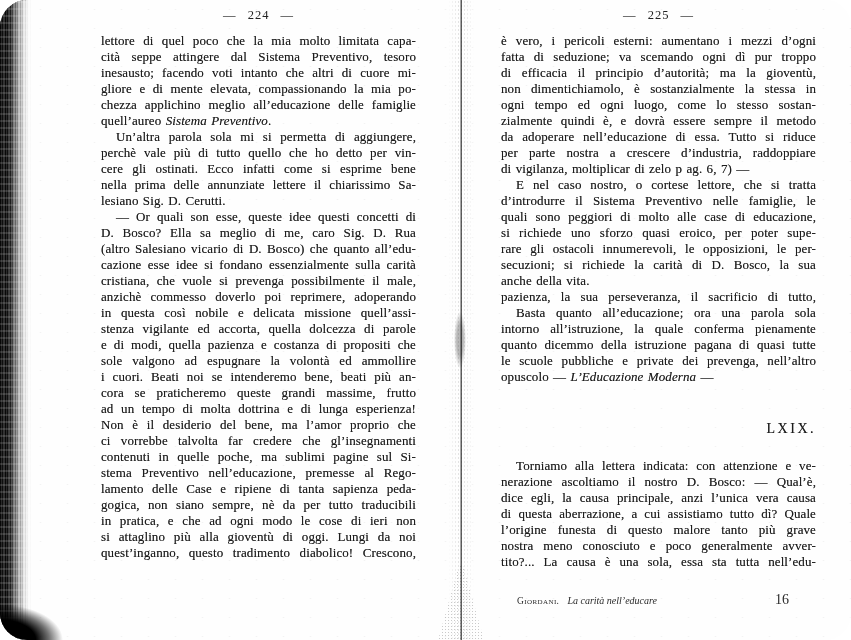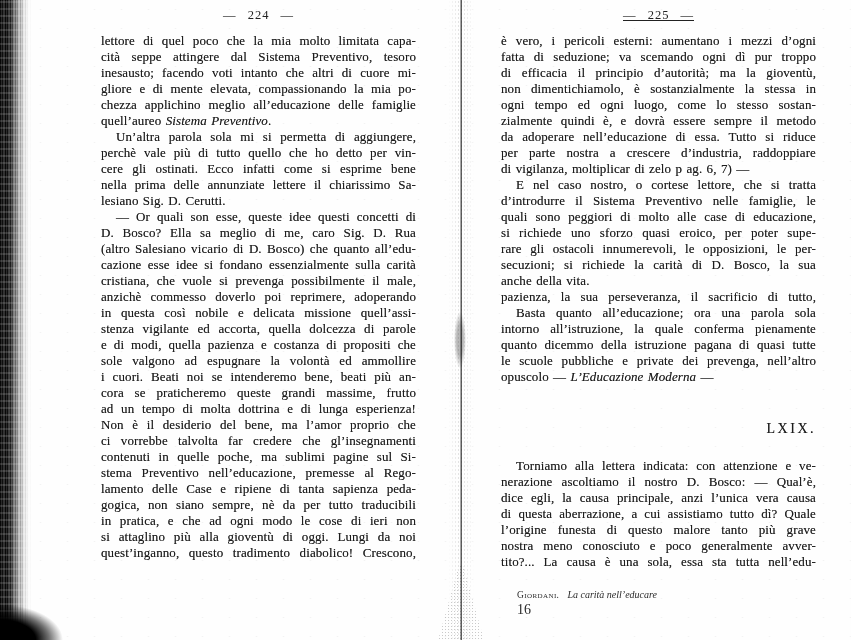--- a/index.html
+++ b/index.html
@@ -5,20 +5,21 @@
   html,body{margin:0;padding:0;background:#ffffff;}
   #scan{
     position:relative;
     width:851px;height:640px;
     background-color:#fefefe;
     background-image:radial-gradient(rgba(0,0,0,0.045) 0.5px, transparent 1.2px);
     background-size:27px 19px;
     overflow:hidden;
     font-family:"Liberation Serif","DejaVu Serif",serif;
     color:#1d1d1d;
+    border-radius:27px;
   }
   
   .scan-edge{
     position:absolute;left:0;top:0;bottom:0;width:32px;
     background:
       linear-gradient(90deg, rgba(255,255,255,0) 0 9px, rgba(255,255,255,0.45) 17px, rgba(255,255,255,0.92) 27px, #fff 32px),
       repeating-linear-gradient(0deg, rgba(255,255,255,0.14) 0 2px, rgba(0,0,0,0) 2px 7px),
       repeating-linear-gradient(90deg, rgba(8,8,8,0.95) 0 1px, rgba(70,70,70,0.55) 1px 2px, rgba(15,15,15,0.9) 2px 3px, rgba(130,130,130,0.35) 3px 5px),
       linear-gradient(90deg, #060606 0 6px, #2e2e2e 13px, #7d7d7d 20px, #d9d9d9 27px, #fff 32px);
   }
@@ -51,39 +52,39 @@
     opacity:0.6;
   }
   
   .page{position:absolute;top:8px;width:315px;}
   #left-page{left:101px;}
   #right-page{left:501px;}
   .page-num{
     text-align:center;font-size:12.5px;letter-spacing:1px;word-spacing:7px;
     height:16px;color:#222;margin-bottom:9px;
   }
-  #right-page .page-num{text-decoration:underline;}
+  #right-page .page-num{}
   .tline{
     font-size:13px;line-height:16px;height:16px;overflow:hidden;
     text-align:justify;text-align-last:justify;
     letter-spacing:0.1px;word-spacing:1px;
     text-shadow:0 0 0.4px rgba(20,20,20,0.55);
     white-space:normal;
   }
   .tline.indent{padding-left:15px;}
   .tline.last{text-align-last:left;}
   .section-heading{
     text-align:right;font-size:14px;letter-spacing:2.5px;
     margin-top:36px;height:18px;color:#1d1d1d;
     text-shadow:0 0 0.4px rgba(20,20,20,0.55);
   }
   .block2{margin-top:19px;}
   .running-footer{
     display:flex;justify-content:space-between;align-items:baseline;
-    margin-top:14px;padding-left:16px;padding-right:27px;flex-direction:column;
+    margin-top:20px;padding-left:16px;padding-right:27px;
   }
   .footer-author{font-variant:small-caps;font-size:9.5px;letter-spacing:0.4px;color:#2a2a2a;}
   .footer-work{font-style:italic;font-size:10px;color:#2a2a2a;margin-left:4px;}
   .footer-sig{font-size:14px;color:#2a2a2a;}
 </style>
 </head>
 <body>
 
 <div id="scan">
 

